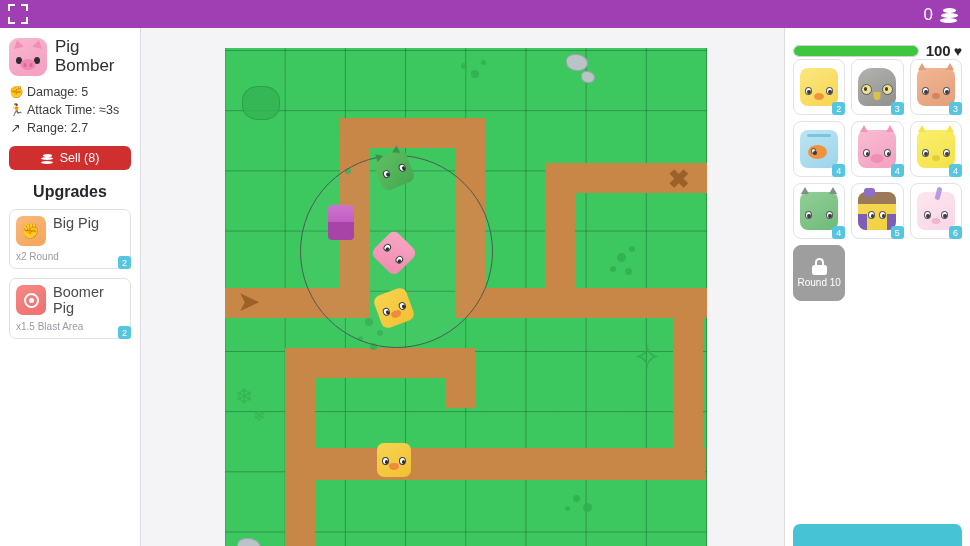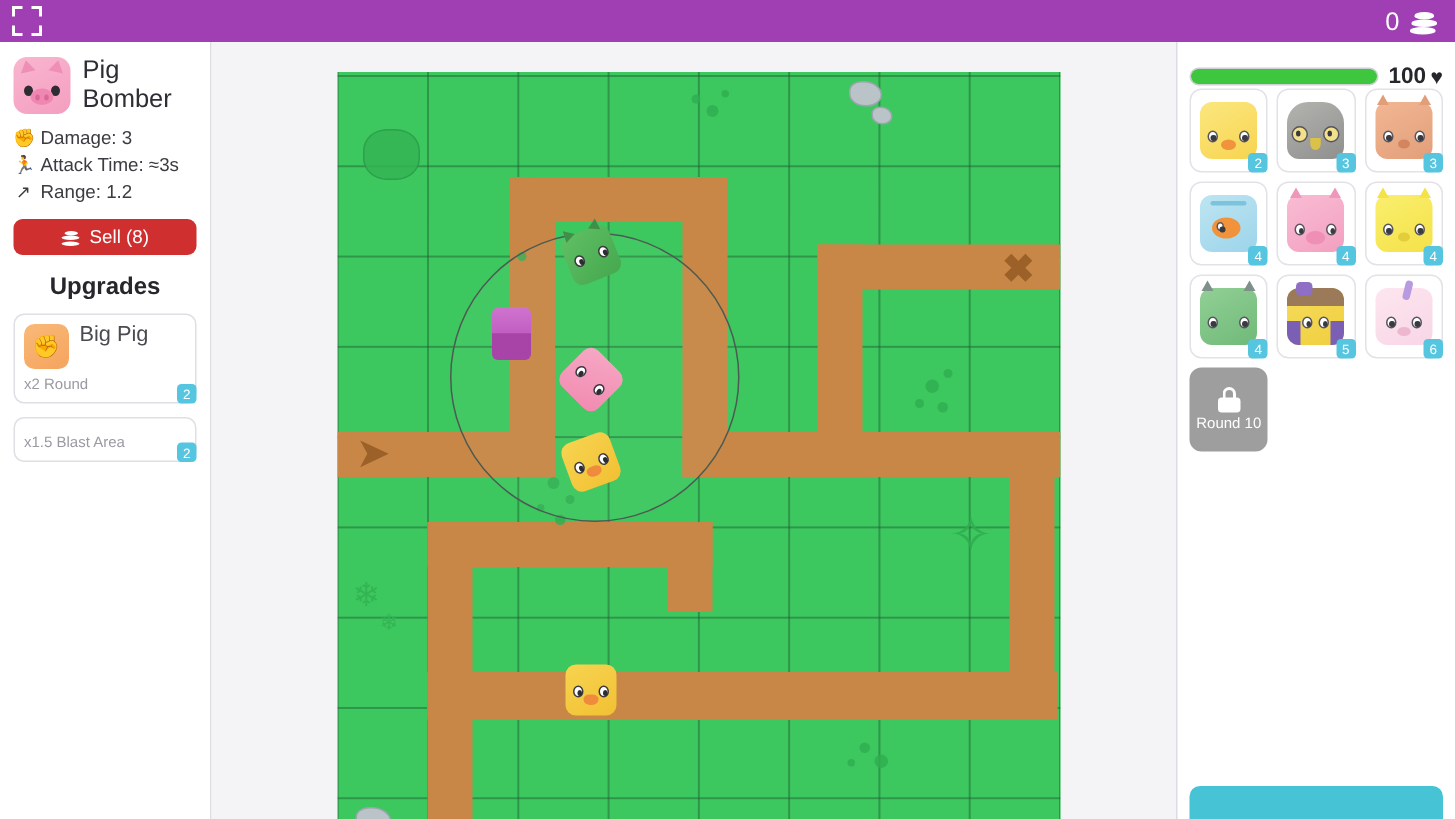--- a/index.html
+++ b/index.html
@@ -206,29 +206,29 @@
         <span class="eye eyeL"></span>
           <span class="eye eyeR"></span>
         <span class="snout"></span>
       </div>
       <div class="tower-name">Pig Bomber</div>
     </div>
 
     <div class="stats">
       <div class="stat">
         <span class="gi">✊</span>
-        <span>Damage: 3</span>
+        <span>Damage: 5</span>
       </div>
       <div class="stat">
         <span class="gi">🏃</span>
         <span>Attack Time: ≈3s</span>
       </div>
       <div class="stat">
         <span class="gi">↗</span>
-        <span>Range: 1.2</span>
+        <span>Range: 2.7</span>
       </div>
     </div>
 
     <button class="sell-btn">
       <span class="mini-coins">
         <i class="m1"></i>
           <i class="m2"></i>
           <i class="m3"></i>
       </span>
       <span>Sell (8)</span>
@@ -239,20 +239,28 @@
     <div class="up-card">
       <div class="up-row">
         <div class="up-icon fist">✊</div>
         <div class="up-label">Big Pig</div>
       </div>
       <div class="up-sub">x2 Round</div>
       <div class="cost-badge">2</div>
     </div>
 
     <div class="up-card">
+      <div class="up-row">
+        <div class="up-icon blast">
+          <span class="up-ring">
+              <i></i>
+            </span>
+        </div>
+        <div class="up-label">Boomer Pig</div>
+      </div>
       <div class="up-sub">x1.5 Blast Area</div>
       <div class="cost-badge">2</div>
     </div>
   </div>
 
   <div class="map-wrap">
     <div class="map">
       <div class="grid"></div>
 
       <div class="path" style="left:115px; top:70px; width:30px; height:200px;"></div>

